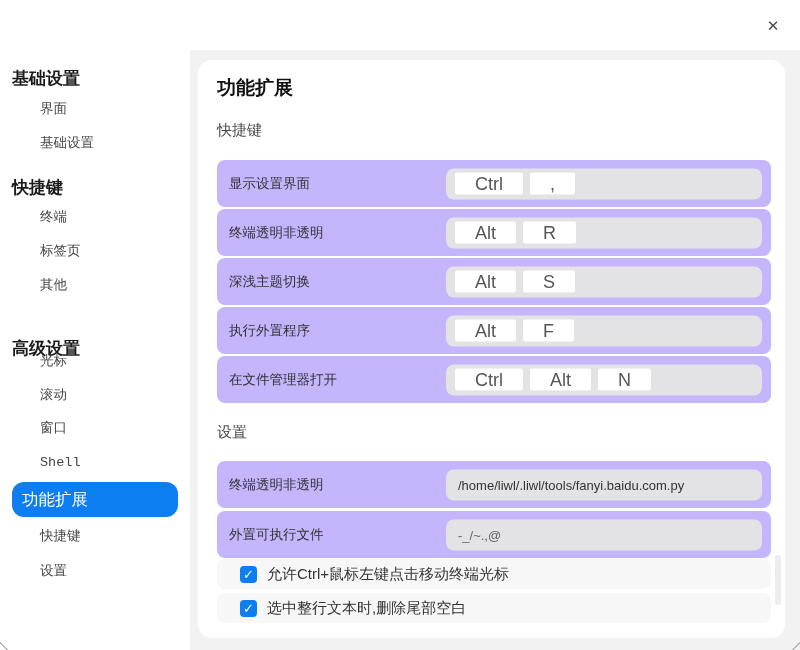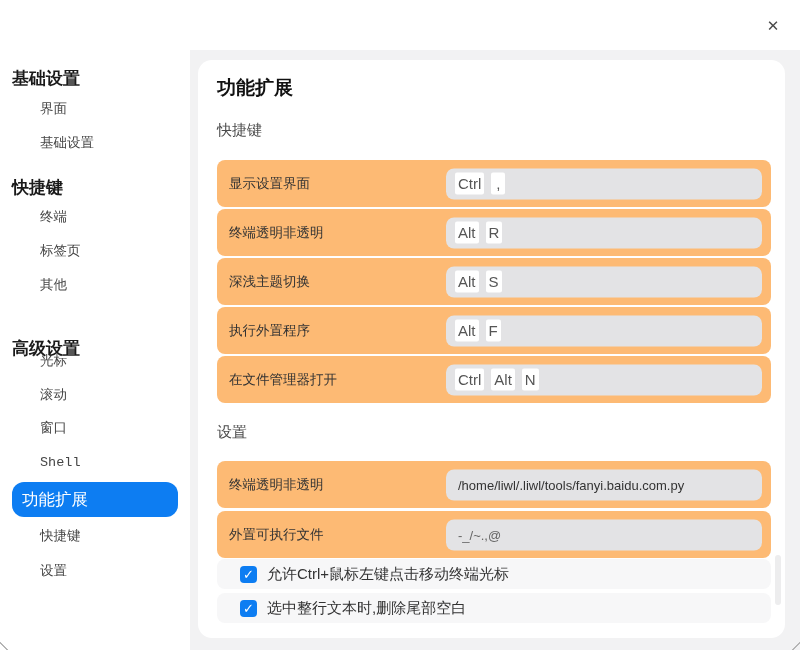--- a/index.html
+++ b/index.html
@@ -35,33 +35,33 @@
     position:absolute; left:8px; top:10px; width:587px; height:578px;
     background:#ffffff; border-radius:14px;
   }
   .page-title { position:absolute; left:19px; top:15px; font-size:19px; font-weight:700; color:#111; }
   .section-title { position:absolute; left:19px; font-size:15px; color:#4a4a4a; }
   .sec-shortcuts { top:61px; }
   .sec-settings  { top:363px; }
   
   .row {
     position:absolute; left:19px; width:554px; height:47px;
-    background:#fdba74; border-radius:8px;
+    background:#c4b5fd; border-radius:8px;
     display:flex; align-items:center;
   }
   .row-label { margin-left:12px; font-size:13.5px; color:#333; }
   .field {
     position:absolute; left:229px; top:50%; transform:translateY(-50%);
     width:316px; height:31px; background:#e3e3e5; border-radius:8px;
     display:flex; align-items:center; padding-left:9px; gap:7px;
   }
   .chip {
     background:#ffffff; border-radius:2px;
-    padding:3px 3px; min-width:14px; text-align:center;
-    font-size:15px; color:#555; line-height:16px;
+    padding:3px 20px; min-width:14px; text-align:center;
+    font-size:18px; color:#555; line-height:16px;
   }
   .field-text { font-size:13px; color:#333; padding-left:3px; white-space:nowrap; }
   .field-text.muted { color:#666; }
   
   .check-row {
     position:absolute; left:19px; width:554px; height:30px;
     background:#f7f7f8; border-radius:8px;
     display:flex; align-items:center;
   }
   .checkbox {

